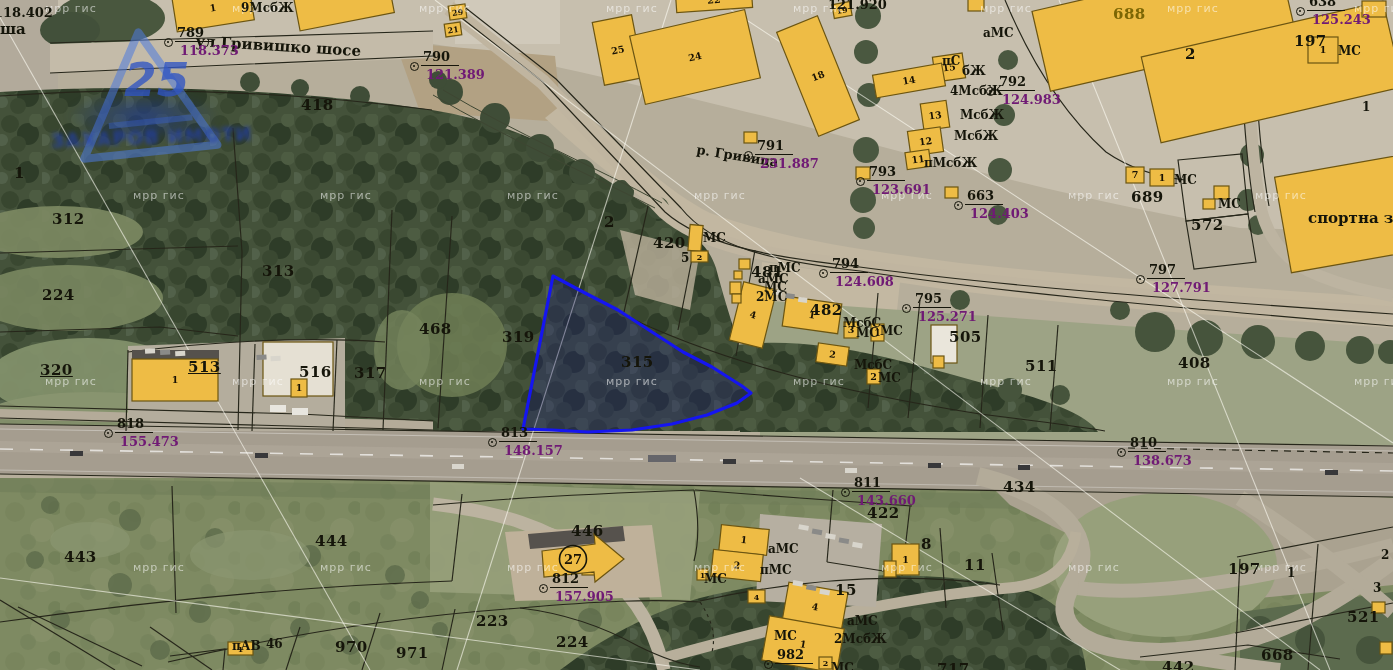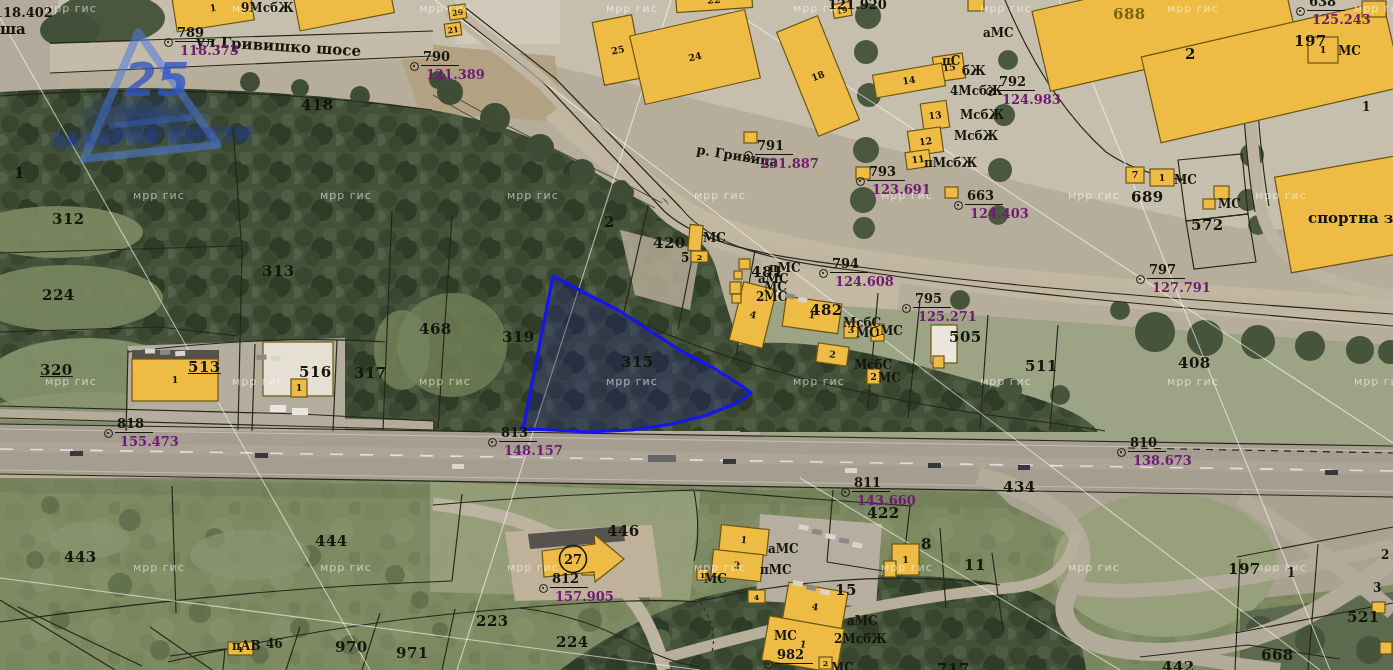--- a/index.html
+++ b/index.html
@@ -565,21 +565,21 @@
       <div class="pl" style="left: 604px; top: 213px;">2</div>
       <div class="pl" style="left: 1113px; top: 5px; color: rgb(124, 102, 4);">688</div>
       <div class="pl" style="left: 1131px; top: 188px;">689</div>
       <div class="pl" style="left: 1191px; top: 216px;">572</div>
       <div class="pl" style="left: 1294px; top: 32px;">197</div>
       <div class="pl" style="left: 1185px; top: 45px;">2</div>
       <div class="pl" style="left: 1003px; top: 478px;">434</div>
       <div class="pl" style="left: 839px; top: 504px; margin-left: 28px;">422</div>
       <div class="pl" style="left: 64px; top: 548px;">443</div>
       <div class="pl" style="left: 315px; top: 532px;">444</div>
-      <div class="pl" style="left: 571px; top: 522px; margin-left: 36px;">446</div>
+      <div class="pl" style="left: 571px; top: 522px;">446</div>
       <div class="pl" style="left: 921px; top: 535px;">8</div>
       <div class="pl" style="left: 964px; top: 556px;">11</div>
       <div class="pl" style="left: 835px; top: 581px;">15</div>
       <div class="pl" style="left: 335px; top: 638px;">970</div>
       <div class="pl" style="left: 396px; top: 644px;">971</div>
       <div class="pl" style="left: 476px; top: 612px;">223</div>
       <div class="pl" style="left: 556px; top: 633px;">224</div>
       <div class="pl" style="left: 937px; top: 660px;">717</div>
       <div class="pl" style="left: 1162px; top: 658px;">442</div>
       <div class="pl" style="left: 1347px; top: 608px;">521</div>

